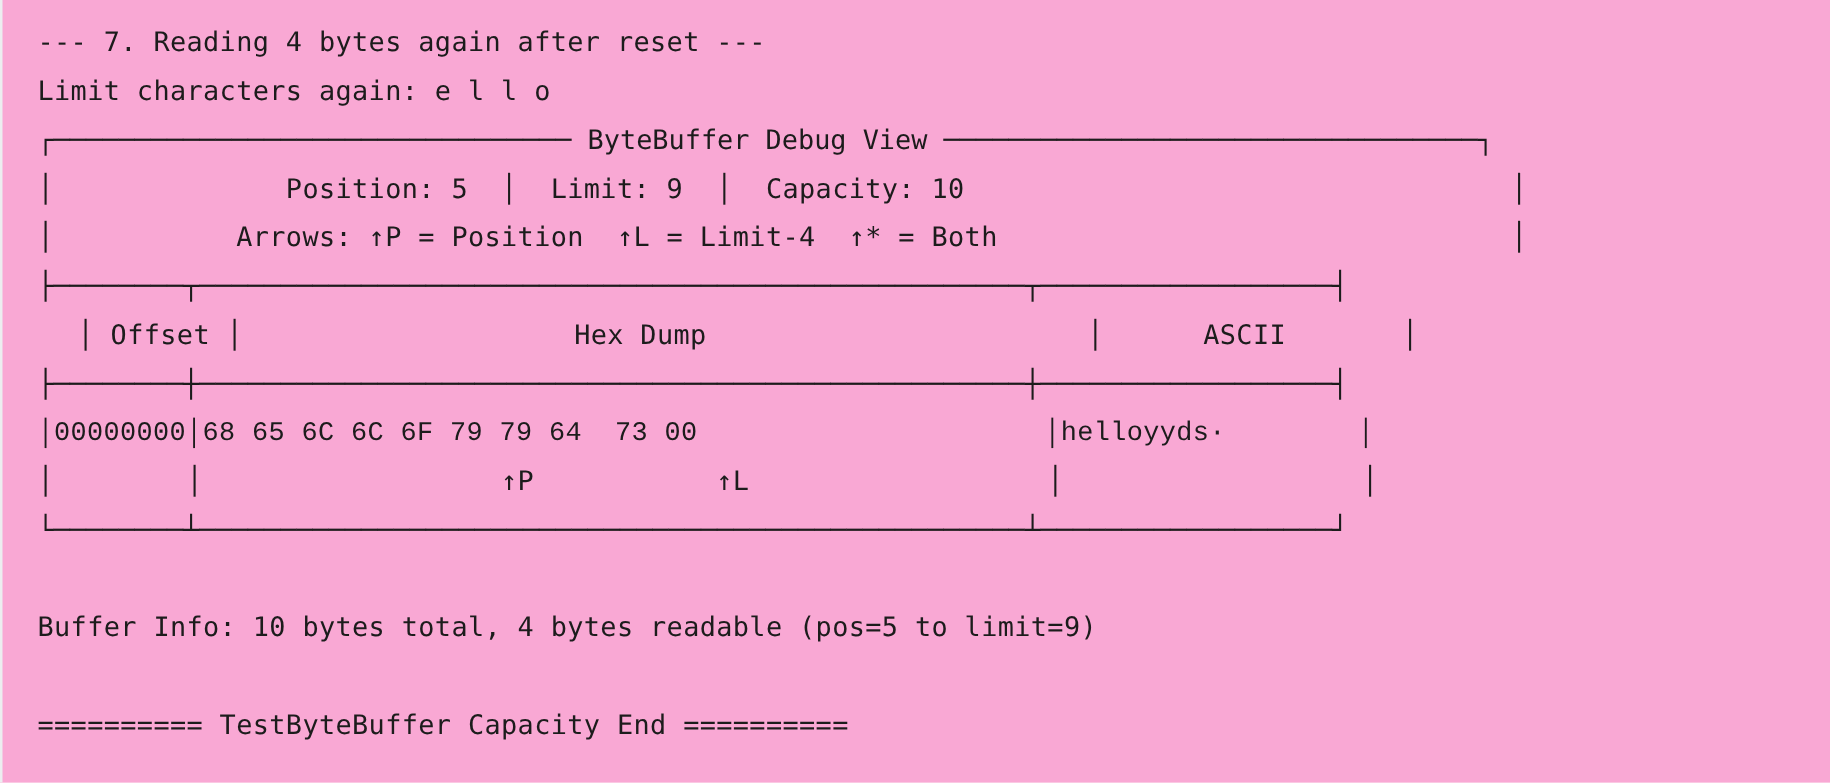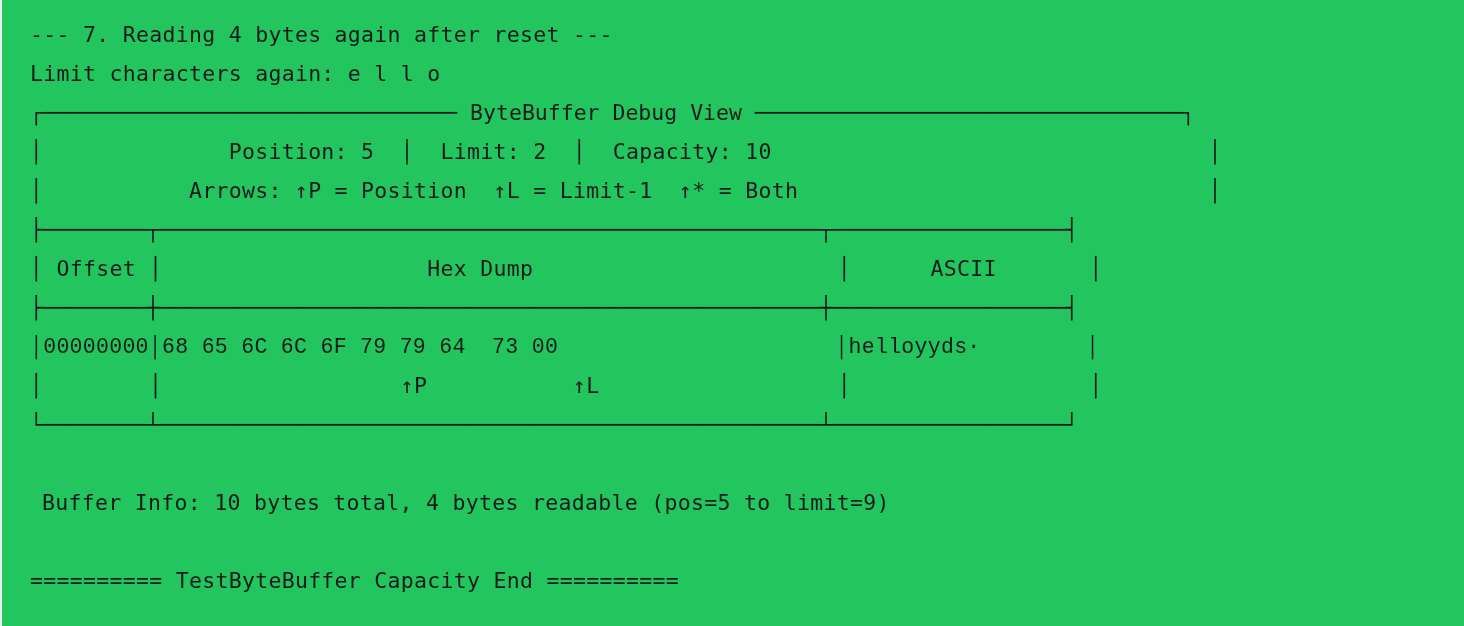--- a/index.html
+++ b/index.html
@@ -13,68 +13,68 @@
     overflow: hidden;
     font-family: "DejaVu Sans Mono", "Liberation Mono", monospace;
     color: #1c1c1c;
   }
   #console {
     position: absolute;
     left: 0;
     top: 0;
     width: 1464px;
     height: 626px;
-    background: #22c55e;
+    background: #f9a8d4;
     border-left: 2px solid #eceef0;
     box-sizing: border-box;
   }
   .console-line {
     position: absolute;
     left: 28px;
     font-size: 21.5px;
     line-height: 26px;
     letter-spacing: 0.30px;
     white-space: pre;
     font-family: "DejaVu Sans Mono", "Liberation Mono", monospace;
     color: #1c1c1c;
     -webkit-font-smoothing: antialiased;
   }
   .ln-0  { top: 22px;  }
   .ln-1  { top: 61px;  }
   .ln-2  { top: 100px; }
   .ln-3  { top: 139px; }
   .ln-4  { top: 178px; }
   .ln-5  { top: 217px; }
-  .ln-6  { top: 256px; }
+  .ln-6  { top: 256px; margin-left: 32px; }
   .ln-7  { top: 295px; }
   .ln-8  { top: 334px; font-family: Liberation Mono, monospace; }
   .ln-9  { top: 373px; }
   .ln-10 { top: 412px; }
   .ln-11 { top: 451px; }
-  .ln-12 { top: 490px; margin-left: 12px; }
+  .ln-12 { top: 490px; }
   .ln-13 { top: 529px; }
   .ln-14 { top: 568px; }
   .rule-line {
     letter-spacing: 0px;
   }
 </style>
 </head>
 <body>
 
 <div id="console">
 
   <div class="console-line ln-0">--- 7. Reading 4 bytes again after reset ---</div>
 
   <div class="console-line ln-1">Limit characters again: e l l o</div>
 
   <div class="console-line ln-2 rule-line">┌──────────────────────────────── ByteBuffer Debug View ─────────────────────────────────┐</div>
 
-  <div class="console-line ln-3">│              Position: 5  │  Limit: 2  │  Capacity: 10                                 │</div>
+  <div class="console-line ln-3">│              Position: 5  │  Limit: 9  │  Capacity: 10                                 │</div>
 
-  <div class="console-line ln-4">│           Arrows: ↑P = Position  ↑L = Limit-1  ↑* = Both                               │</div>
+  <div class="console-line ln-4">│           Arrows: ↑P = Position  ↑L = Limit-4  ↑* = Both                               │</div>
 
   <div class="console-line ln-5 rule-line">├────────┬───────────────────────────────────────────────────┬──────────────────┤</div>
 
   <div class="console-line ln-6">│ Offset │                    Hex Dump                       │      ASCII       │</div>
 
   <div class="console-line ln-7 rule-line">├────────┼───────────────────────────────────────────────────┼──────────────────┤</div>
 
   <div class="console-line ln-8">│00000000│68 65 6C 6C 6F 79 79 64  73 00                     │helloyyds·        │</div>
 
   <div class="console-line ln-9">│        │                  ↑P           ↑L                  │                  │</div>

